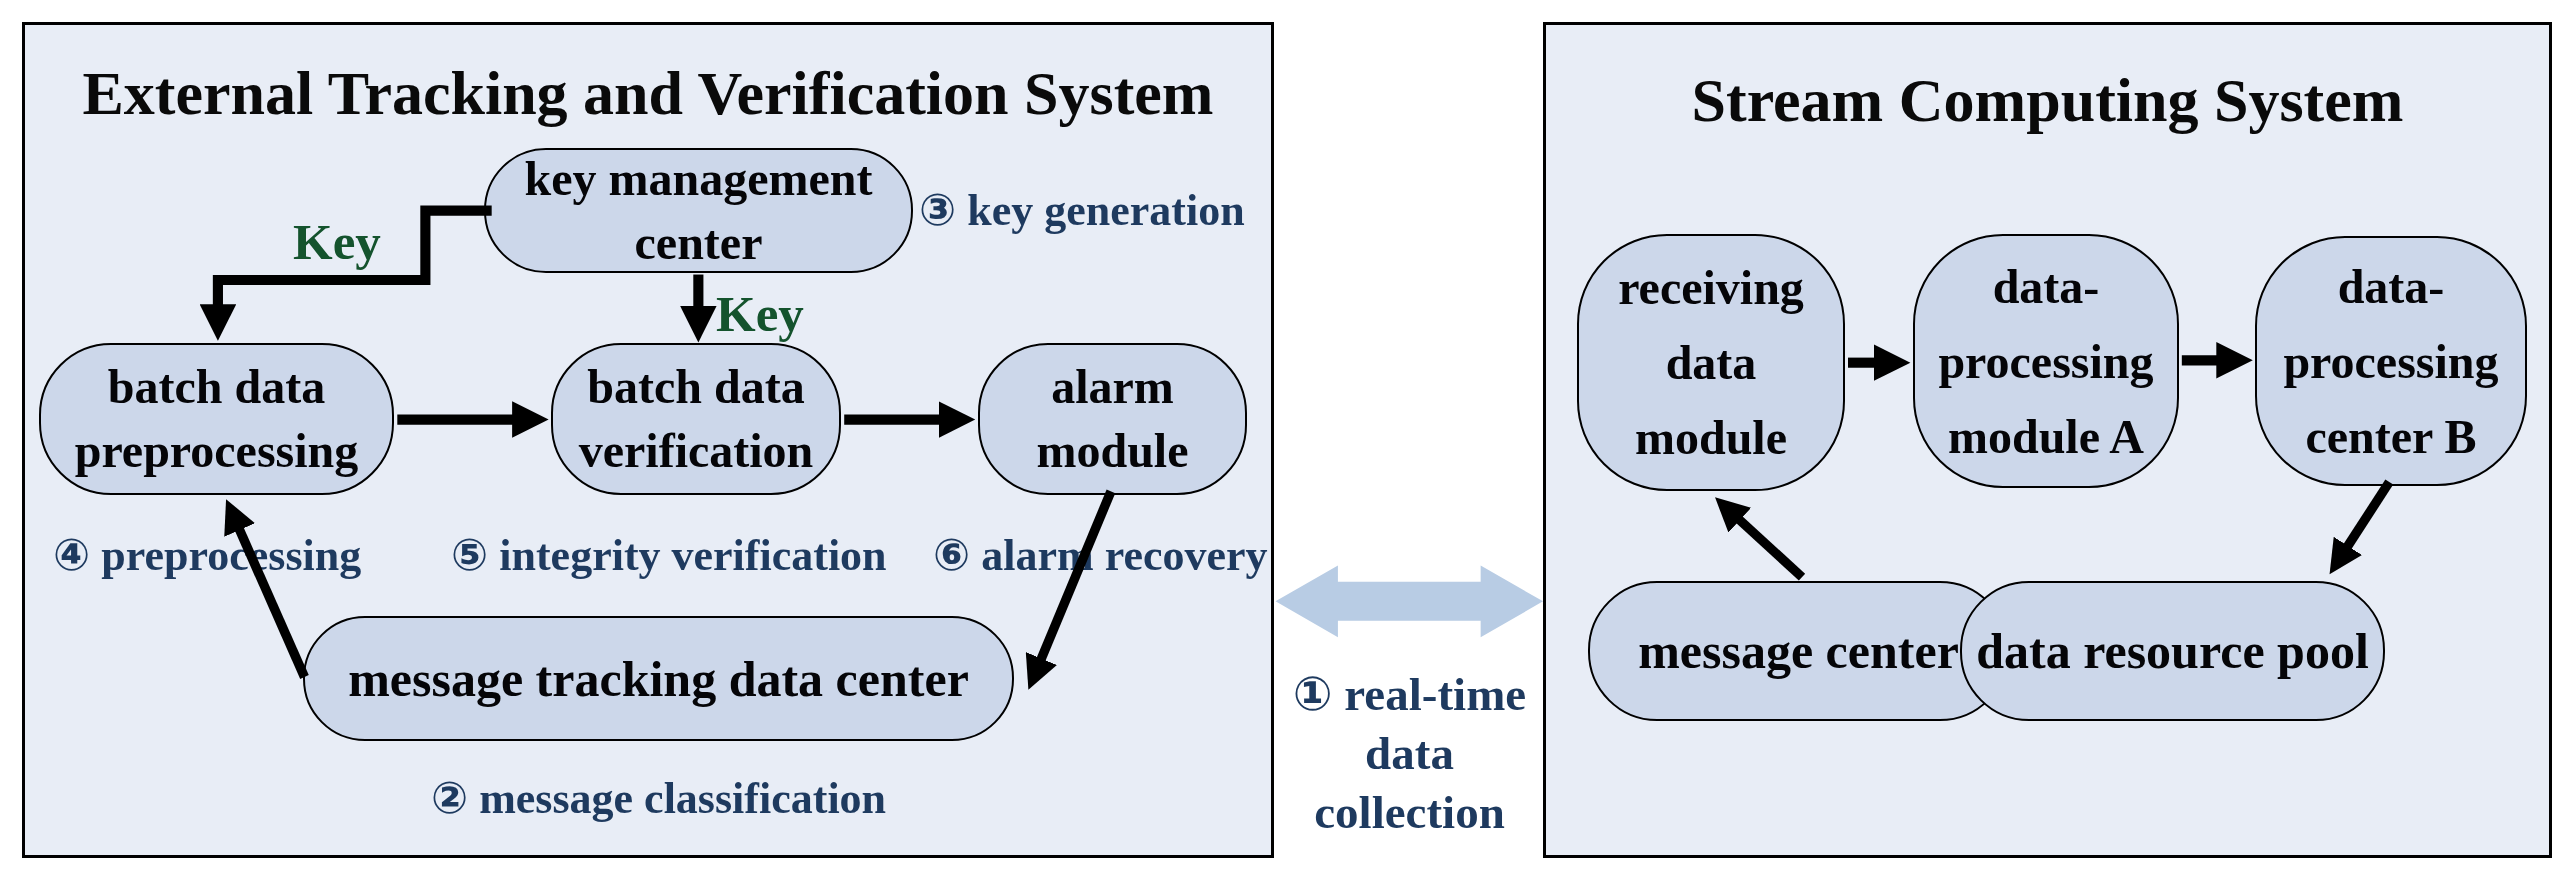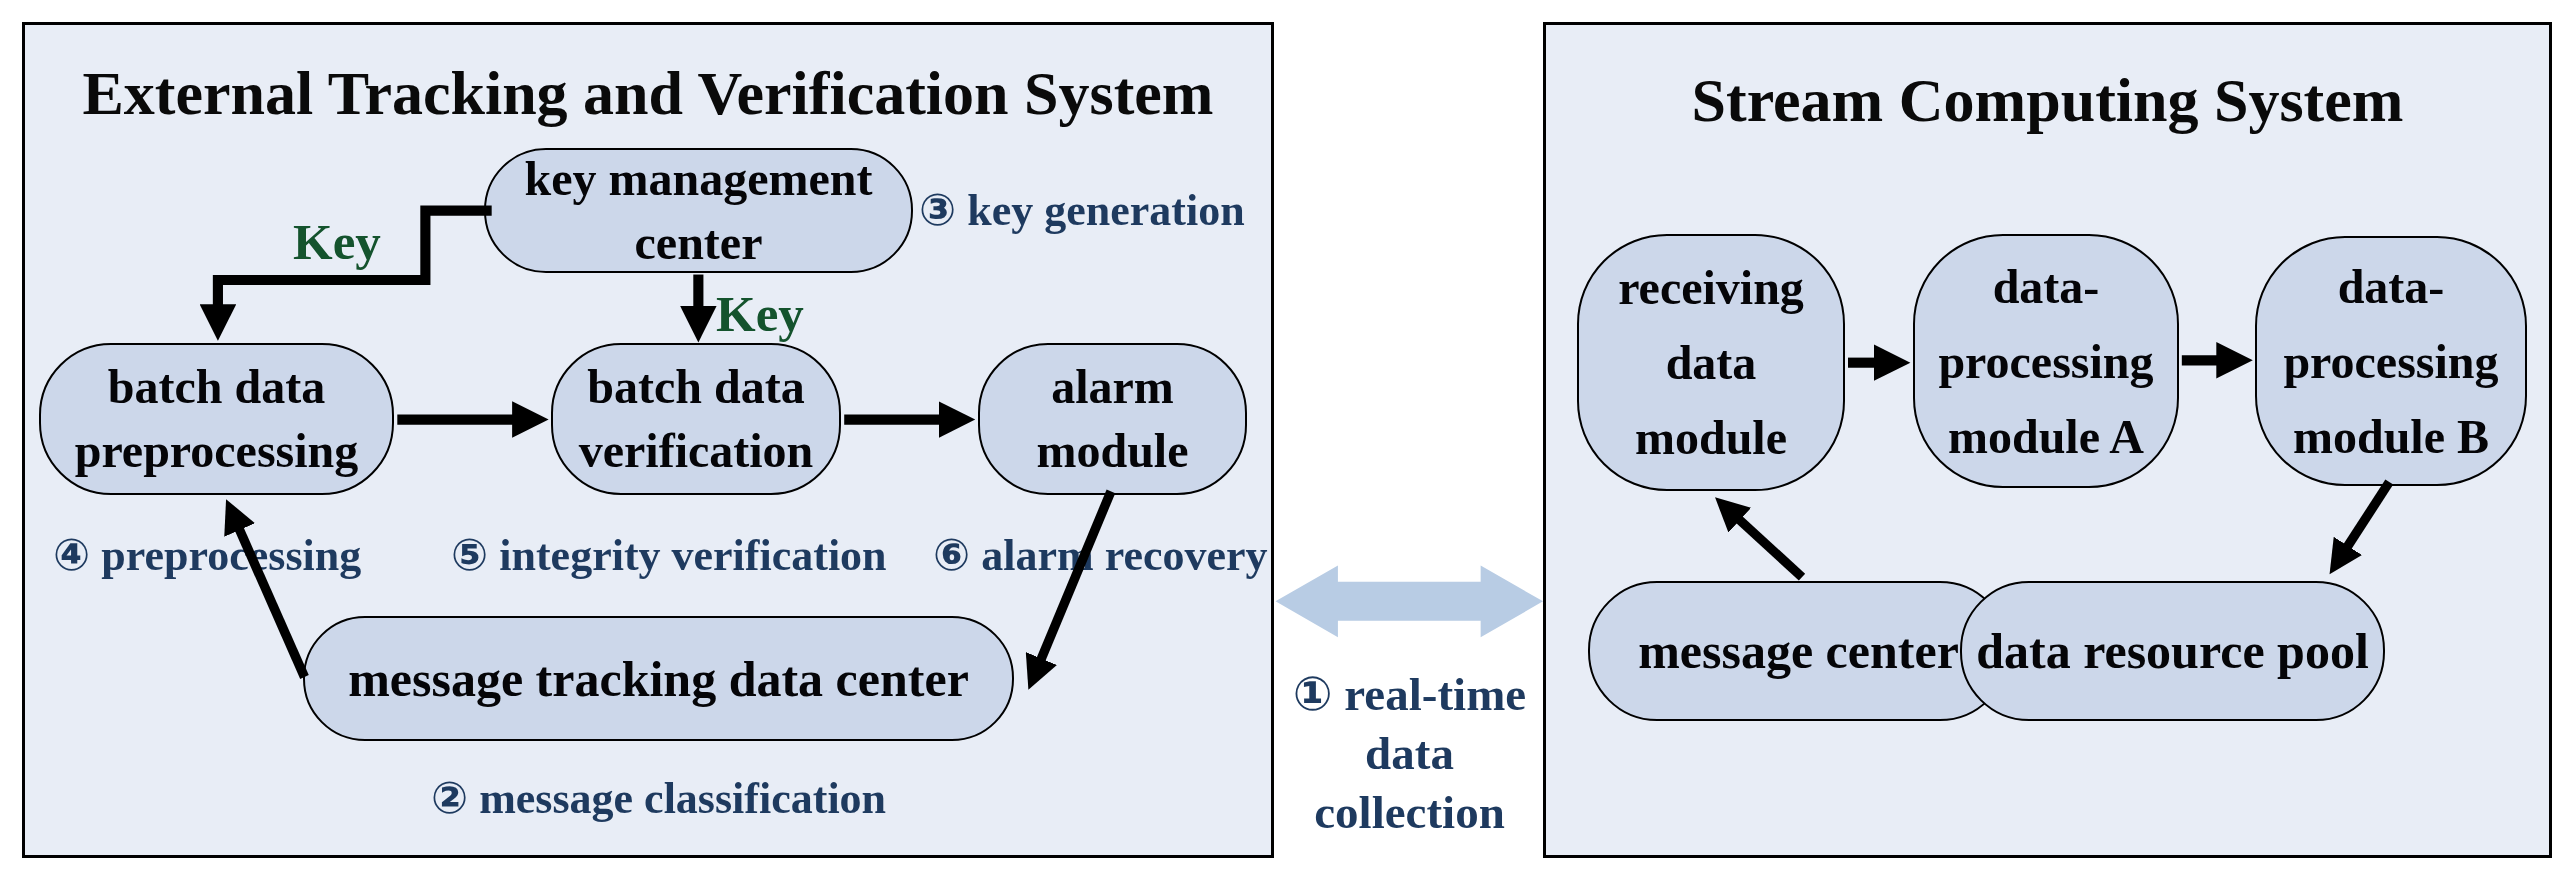--- a/index.html
+++ b/index.html
@@ -118,21 +118,21 @@
 
   <div class="node lh3" style="left:1913px;top:234px;width:266px;height:254px;border-radius:90px;">
     <span>data-</span>
     <span>processing</span>
     <span>module A</span>
   </div>
 
   <div class="node lh3" style="left:2255px;top:236px;width:272px;height:250px;border-radius:90px;">
     <span>data-</span>
     <span>processing</span>
-    <span>module B</span>
+    <span>center B</span>
   </div>
 
   <div class="node single" style="left:1588px;top:581px;width:421px;height:140px;border-radius:69px;">
     <span>message center</span>
   </div>
 
   <div class="node single" style="left:1960px;top:581px;width:425px;height:140px;border-radius:69px;">
     <span>data resource pool</span>
   </div>
 

